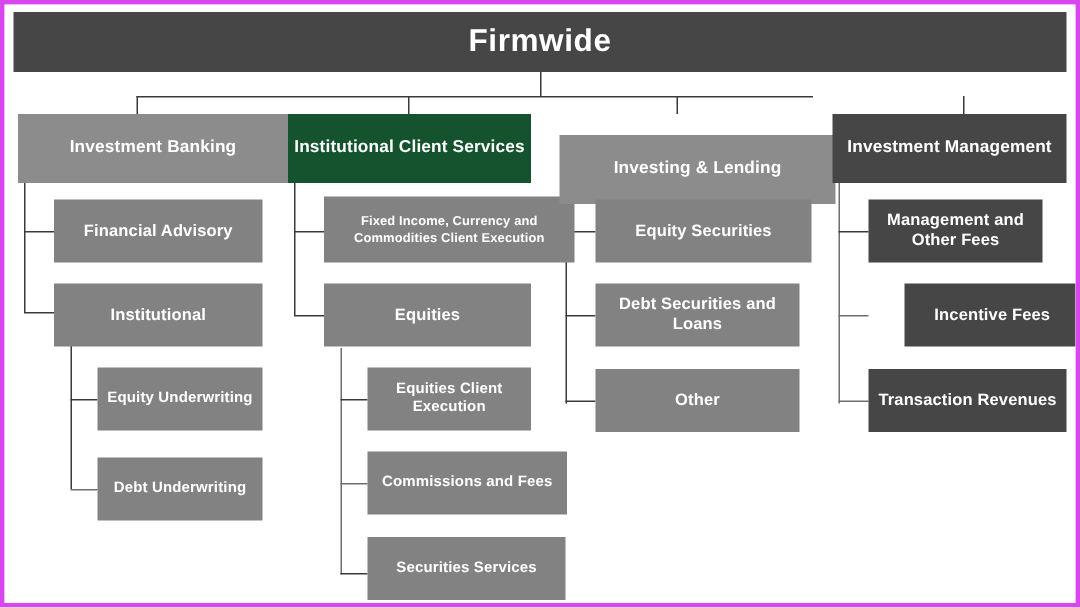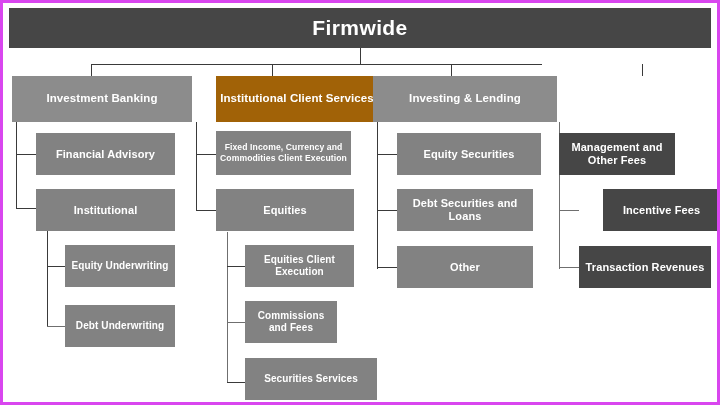--- a/index.html
+++ b/index.html
@@ -43,21 +43,21 @@
     line-height:1.18;
     letter-spacing:.1px;
     font-weight:bold;
     padding:2px 4px;
     overflow:hidden;
   }
   .box span{display:block;width:100%;}
 
   .tone-dark   {background:#464646;}
   .tone-mid    {background:#8c8c8c;}
-  .tone-light  {background:#a16207;margin-left:24px;}
+  .tone-light  {background:#14532d;}
   .tone-gray   {background:#828282;}
 
   
   #root-box{
     left:6px; top:5px;
     width:702px; height:40px;
     font-size:21px;
     letter-spacing:.4px;
   }
   
@@ -127,50 +127,53 @@
     <div class="box l3 tone-gray" style="left:62px;top:242px;width:110px;">
       <span>Equity Underwriting</span>
     </div>
     <div class="box l3 tone-gray" style="left:62px;top:302px;width:110px;">
       <span>Debt Underwriting</span>
     </div>
 
     <div class="box l1 tone-light" style="left:189px;top:73px;width:162px;">
       <span>Institutional Client Services</span>
     </div>
-    <div class="box l2 tone-gray tiny" style="left:213px;top:128px;width:135px;height:44px;">
+    <div class="box l2 tone-gray tiny" style="left:213px;top:128px;width:167px;height:44px;">
       <span>Fixed Income, Currency and Commodities Client Execution</span>
     </div>
     <div class="box l2 tone-gray" style="left:213px;top:186px;width:138px;">
       <span>Equities</span>
     </div>
     <div class="box l3 tone-gray" style="left:242px;top:242px;width:109px;">
       <span>Equities Client Execution</span>
     </div>
-    <div class="box l3 tone-gray" style="left:242px;top:298px;width:92px;">
+    <div class="box l3 tone-gray" style="left:242px;top:298px;width:133px;">
       <span>Commissions and Fees</span>
     </div>
     <div class="box l3 tone-gray" style="left:242px;top:355px;width:132px;">
       <span>Securities Services</span>
     </div>
 
-    <div class="box l1 tone-mid" style="left:370px;top:73px;width:184px;">
+    <div class="box l1 tone-mid" style="left:370px;top:87px;width:184px;">
       <span>Investing &amp; Lending</span>
     </div>
     <div class="box l2 tone-gray" style="left:394px;top:130px;width:144px;">
       <span>Equity Securities</span>
     </div>
     <div class="box l2 tone-gray" style="left:394px;top:186px;width:136px;">
       <span>Debt Securities and Loans</span>
     </div>
     <div class="box l2 tone-gray" style="left:394px;top:243px;width:136px;">
       <span>Other</span>
     </div>
 
-    <div class="box l2 tone-dark" style="left:556px;top:130px;width:116px;align-items:center;">
+    <div class="box l1 tone-dark" style="left:552px;top:73px;width:156px;">
+      <span>Investment Management</span>
+    </div>
+    <div class="box l2 tone-dark" style="left:576px;top:130px;width:116px;align-items:center;">
       <span>Management and Other Fees</span>
     </div>
     <div class="box l2 tone-dark" style="left:600px;top:186px;width:117px;">
       <span>Incentive Fees</span>
     </div>
     <div class="box l2 tone-dark" style="left:576px;top:243px;width:132px;">
       <span>Transaction Revenues</span>
     </div>
 
   </div>

